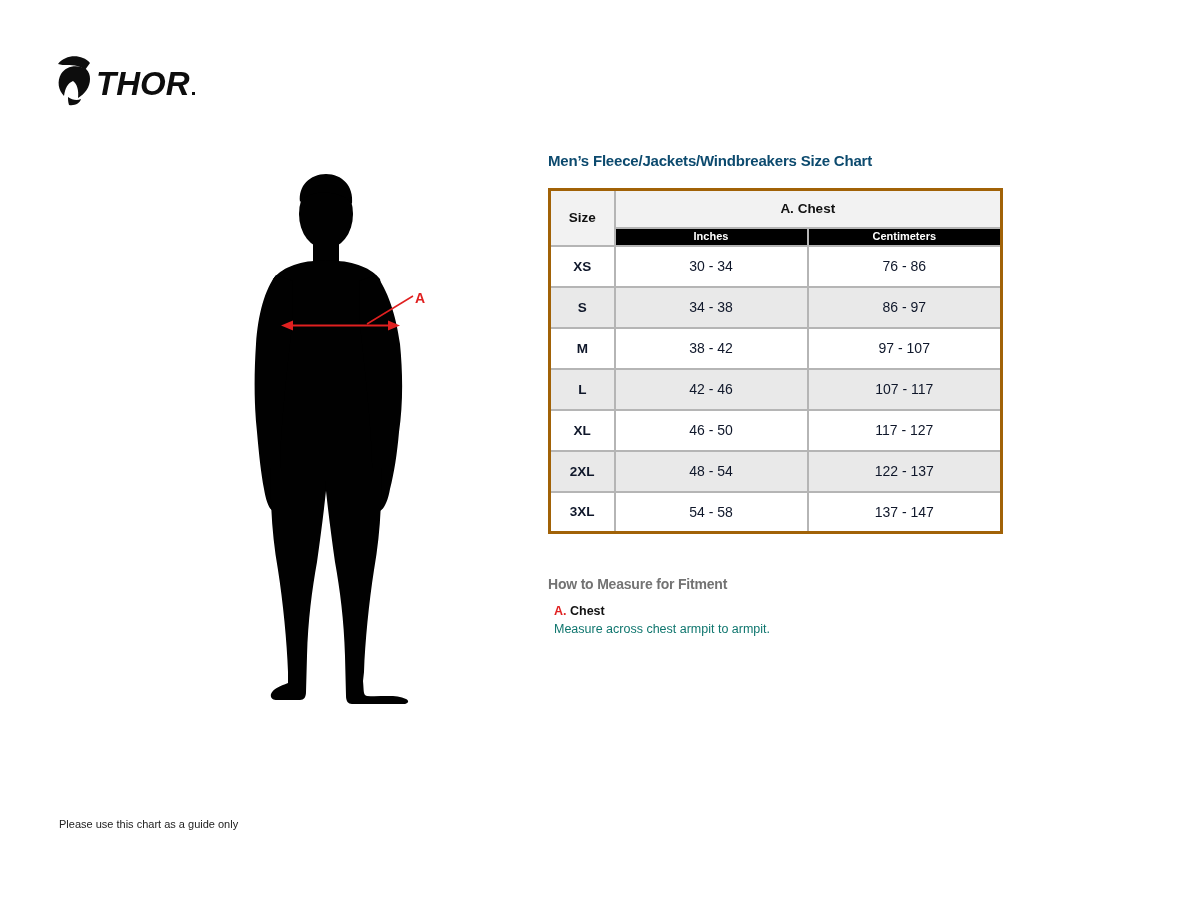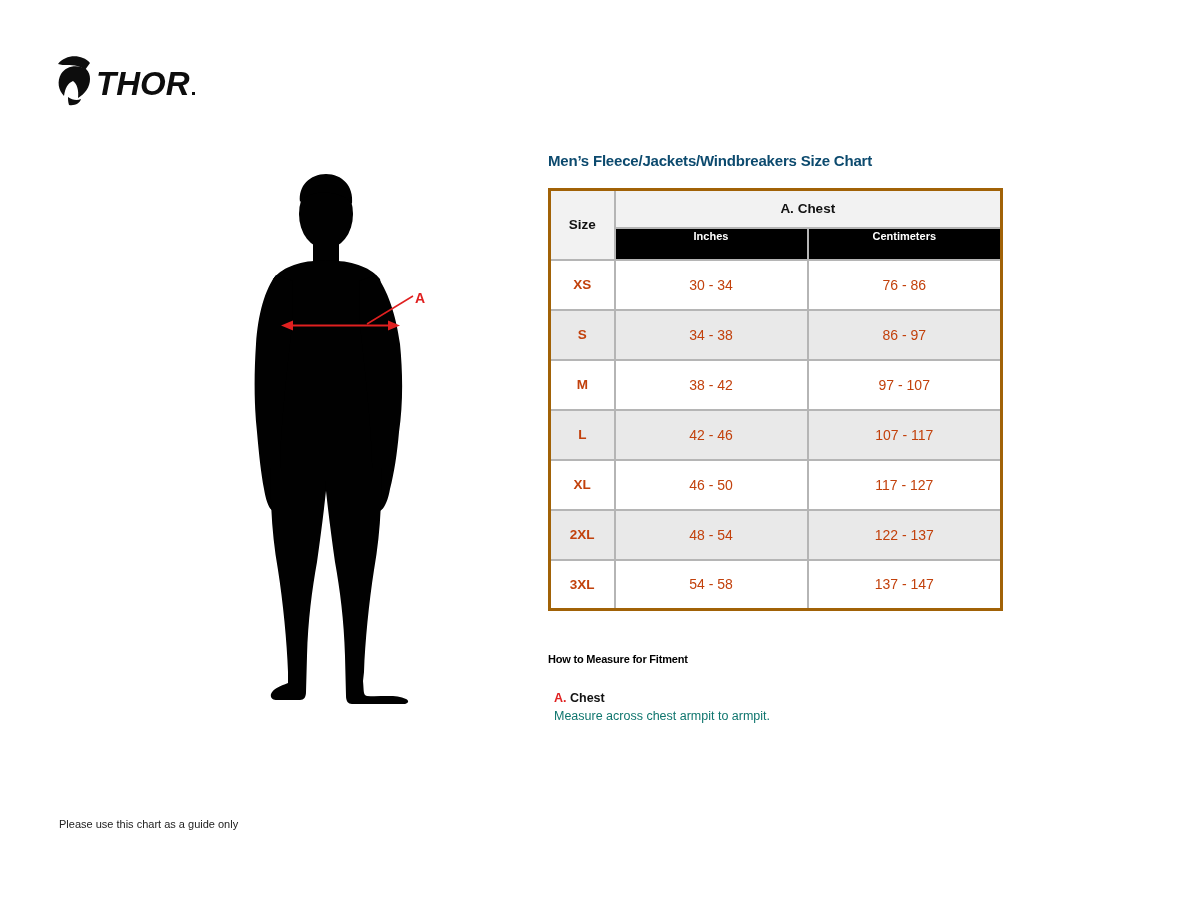--- a/index.html
+++ b/index.html
@@ -36,29 +36,29 @@
   th.h-size {
     background: #f2f2f2; font-size: 13.5px; font-weight: bold; color: #111;
   }
   th.h-group {
     background: #f2f2f2; font-size: 13.5px; font-weight: bold; color: #111;
     height: 38px; border-bottom: none;
   }
   th.h-bar { border-top: none; background: #ffffff; padding: 2px 0 3px 0; }
   th.h-bar .bar {
     background: #000000; color: #ffffff;
-    font-size: 11px; font-weight: bold; line-height: 13px; padding: 1px 0 16px 0;
+    font-size: 11px; font-weight: bold; line-height: 13px; padding: 1px 0 2px 0;
   }
-  tbody td { height: 50px; font-size: 14px; color: #c2410c; background: #ffffff; }
+  tbody td { height: 41px; font-size: 14px; color: #0f172a; background: #ffffff; }
   tbody td.size-cell { font-weight: bold; font-size: 13.5px; }
   tbody tr:nth-child(even) td { background: #e9e9e9; }
 
   .how-title {
-    font-size: 11px; font-weight: bold; color: #000000;
-    margin: 42px 0 26px 0; letter-spacing: -0.2px;
+    font-size: 14px; font-weight: bold; color: #737373;
+    margin: 42px 0 12px 0; letter-spacing: -0.2px;
   }
   .measure-item { margin-left: 6px; }
   .measure-head { font-size: 12.5px; font-weight: bold; color: #111; }
   .measure-key { color: #e02020; font-weight: bold; }
   .measure-desc { font-size: 12.5px; color: #0f766e; margin-top: 4px; }
 
   .footer {
     position: absolute; left: 59px; top: 817px;
     font-size: 11px; line-height: 14.5px; color: #222222;
   }

